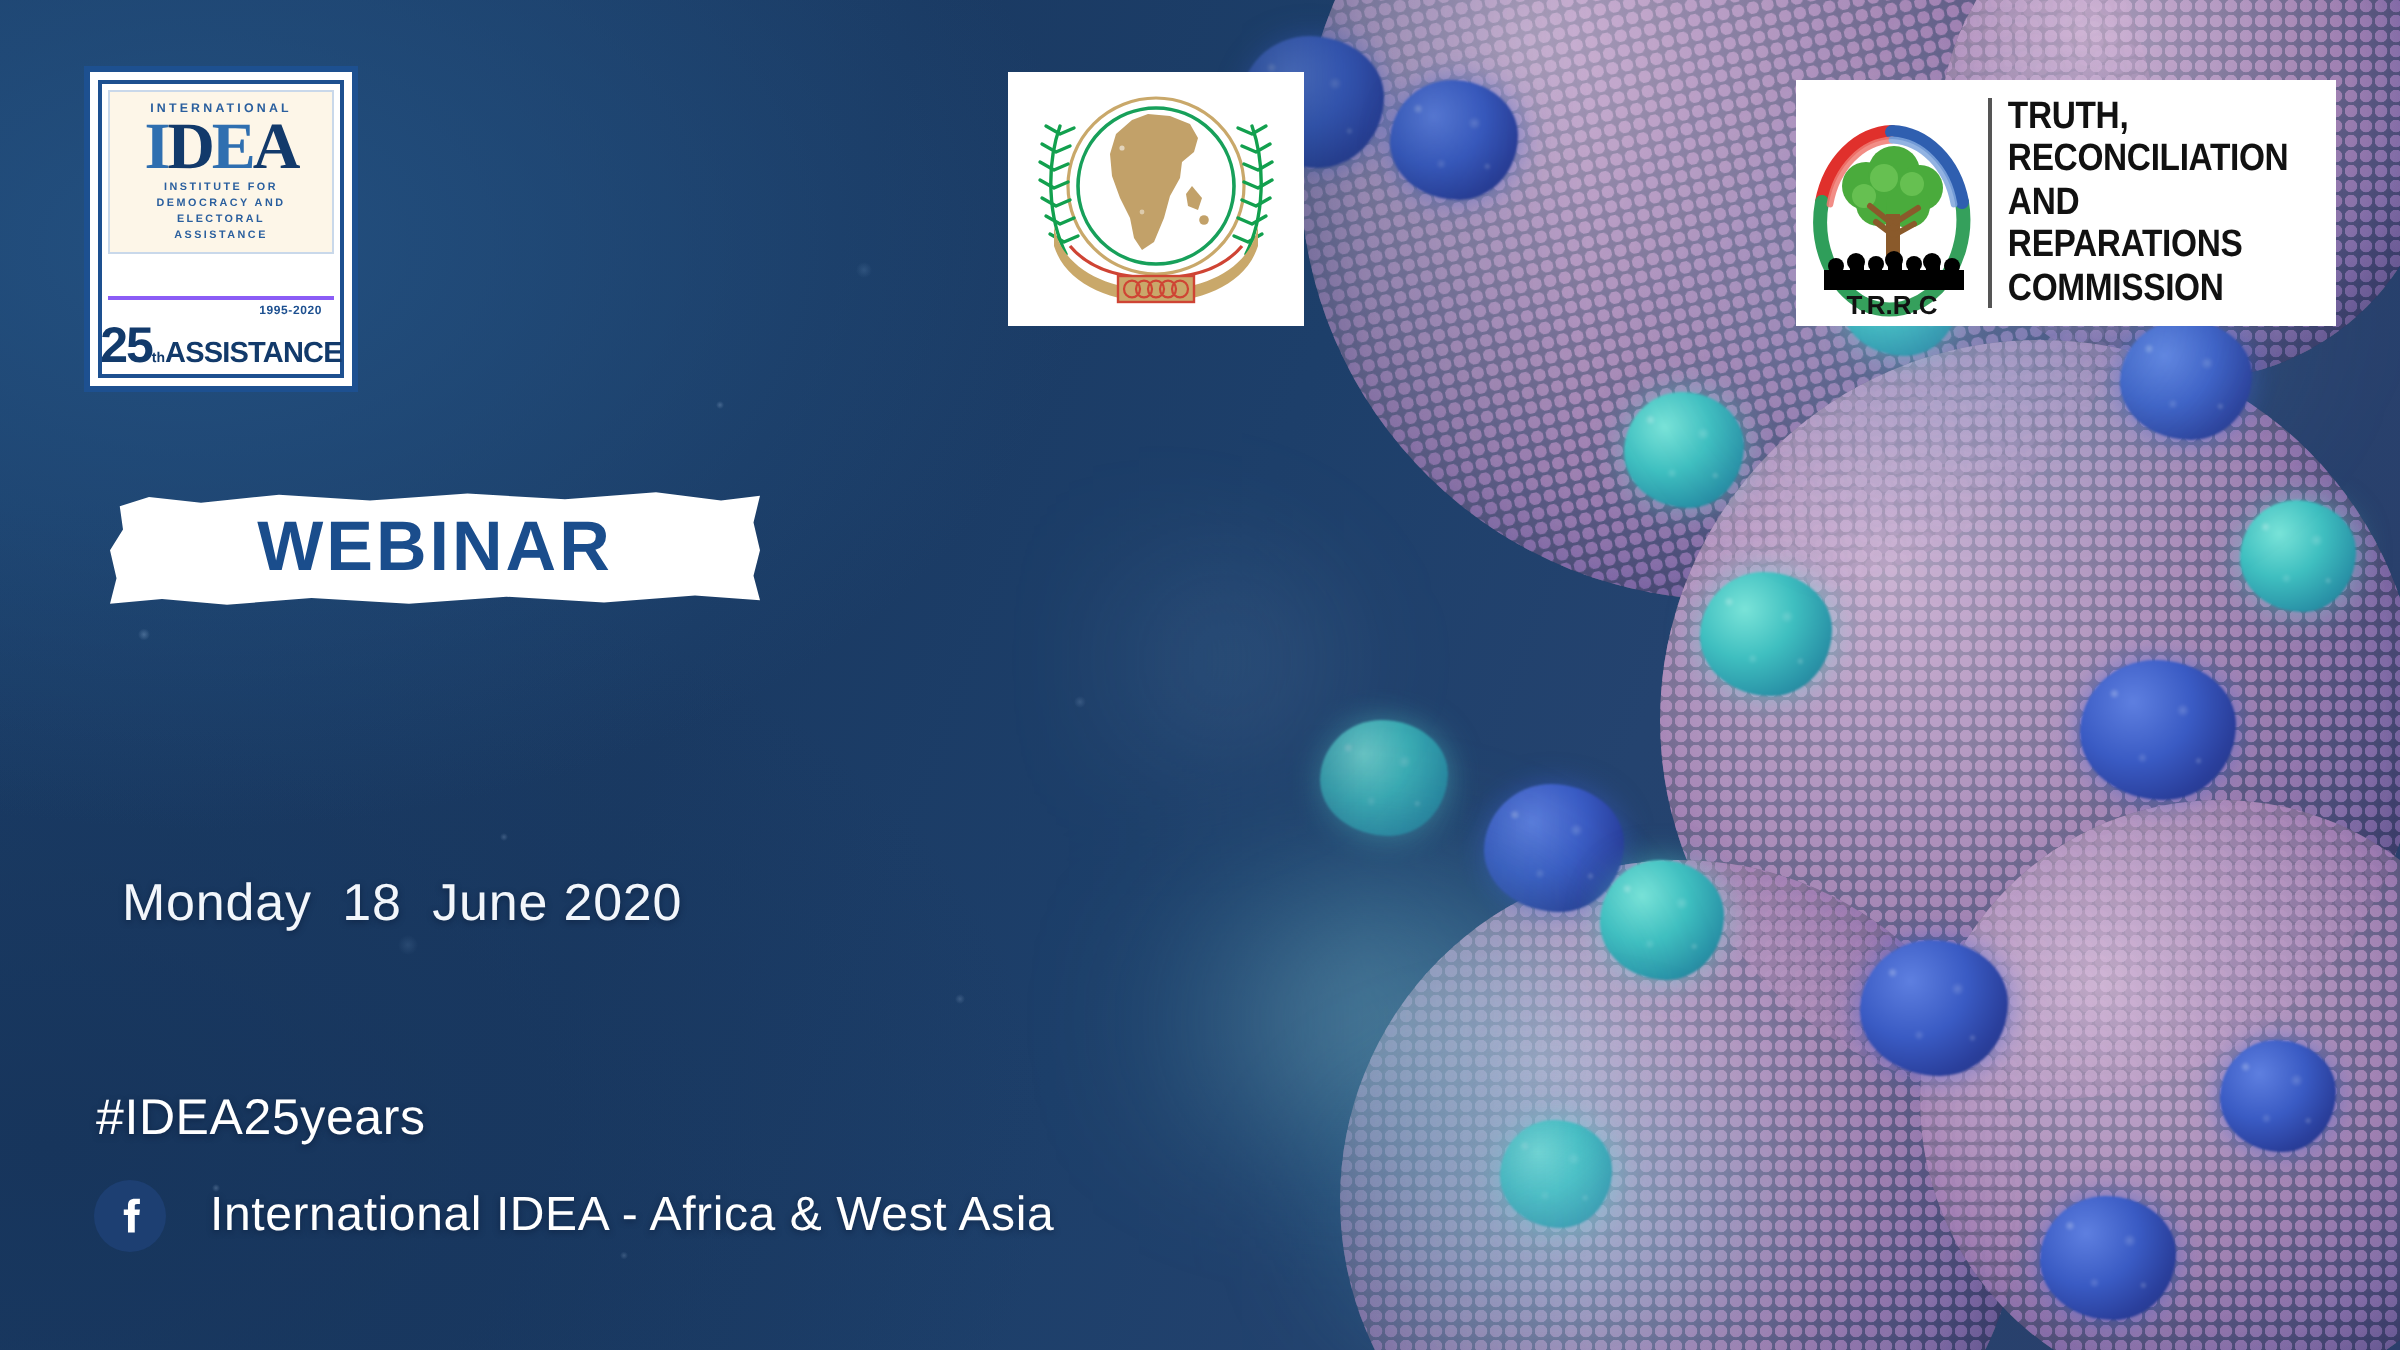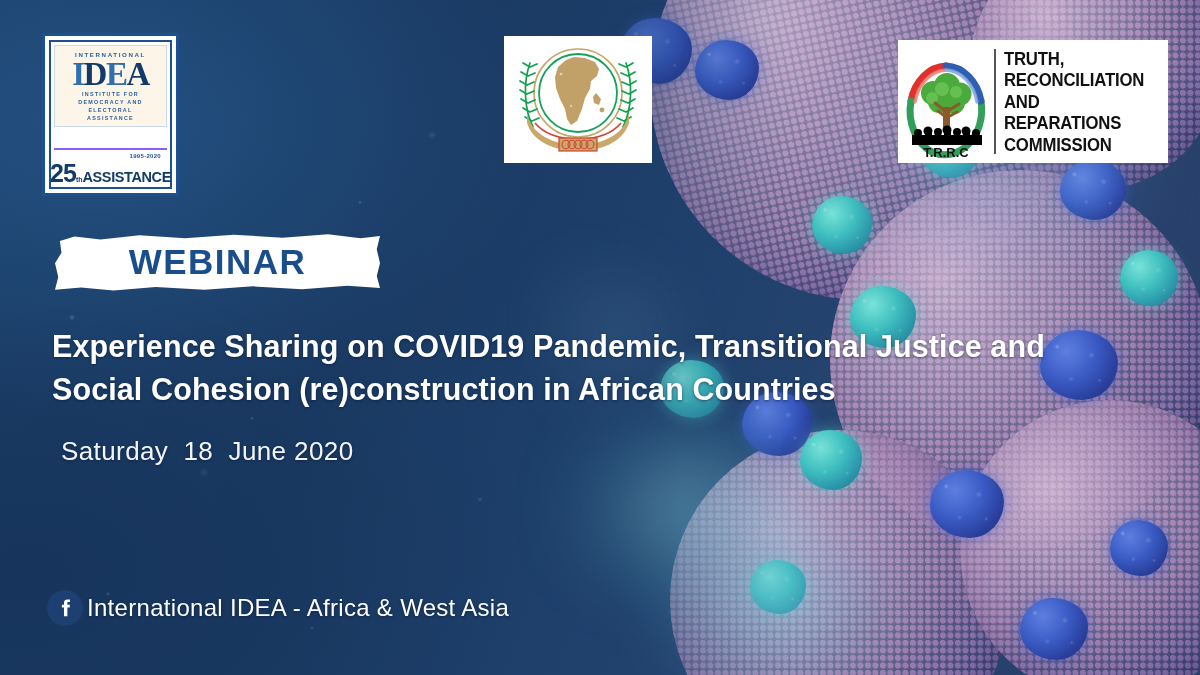--- a/index.html
+++ b/index.html
@@ -212,21 +212,21 @@
     font-size:19px;
     line-height:1.13;
     color:#111;
     letter-spacing:-.2px;
     transform:scaleX(.88);
     transform-origin:left center;
   }
 
   
   .webinar-banner{
-    position:absolute; left:55px; top:233px;
+    position:absolute; left:55px; top:245px;
     width:325px; height:58px;
   }
   .banner-brush{
     position:absolute; inset:0;
     background:#fff;
     clip-path:polygon(
       1.5% 14%, 6% 6%, 14% 11%, 26% 4%, 40% 9%, 55% 3%, 70% 8%, 84% 2%, 94% 9%, 100% 5%,
       99% 28%, 100% 52%, 99% 74%, 100% 95%,
       90% 91%, 76% 97%, 61% 92%, 46% 98%, 31% 93%, 18% 99%, 8% 94%, 0% 98%,
       1% 76%, 0% 52%, 2% 34%
@@ -271,21 +271,21 @@
     position:absolute; left:48px; top:545px;
     font-size:25px;
     color:#ffffff;
     font-weight:300;
     letter-spacing:.3px;
     text-shadow:0 1px 3px rgba(5,20,45,.5);
   }
 
   .social{
     position:absolute; left:47px; top:590px;
-    display:flex; align-items:center; gap:4px;justify-content:center;
+    display:flex; align-items:center; gap:22px;justify-content:center;
   }
   .fb-badge{
     width:36px; height:36px; border-radius:50%;
     background:#1d3f72;
     display:flex; align-items:center; justify-content:center;
     flex:0 0 auto;
   }
   .fb-badge svg{ display:block; }
   .social-name{
     font-size:24px;
@@ -469,26 +469,26 @@
     </div>
     <div class="trrc-divider"></div>
     <div class="trrc-text">TRUTH,<br>RECONCILIATION<br>AND REPARATIONS<br>COMMISSION</div>
   </div>
 
   <div class="webinar-banner">
     <div class="banner-brush"></div>
     <div class="banner-label">WEBINAR</div>
   </div>
 
-  <div class="headline">Experience Sharing on COVID19 Pandemic, Transitional Justice and Social Cohesion (re)construction in African Countries</div>
 
   <div class="schedule">
-    <div class="sched-line first">Saturday  18  June 2020</div>
-  </div>
-
+    <div class="sched-line first">Monday  18  June 2020</div>
+  </div>
+
+  <div class="hashtag">#IDEA25years</div>
 
   <div class="social">
     <span class="fb-badge">
       <svg width="22" height="22" viewBox="0 0 24 24" aria-hidden="true">
         <path fill="#ffffff" d="M14.6 8.4V6.7c0-.8.2-1.2 1.3-1.2h1.5V2.6h-2.5c-3 0-4 1.4-4 3.9v1.9H8.6v3h2.3V21h3.7v-9.6h2.5l.3-3z"></path>
       </svg>
     </span>
     <span class="social-name">International IDEA - Africa &amp; West Asia</span>
   </div>
 

